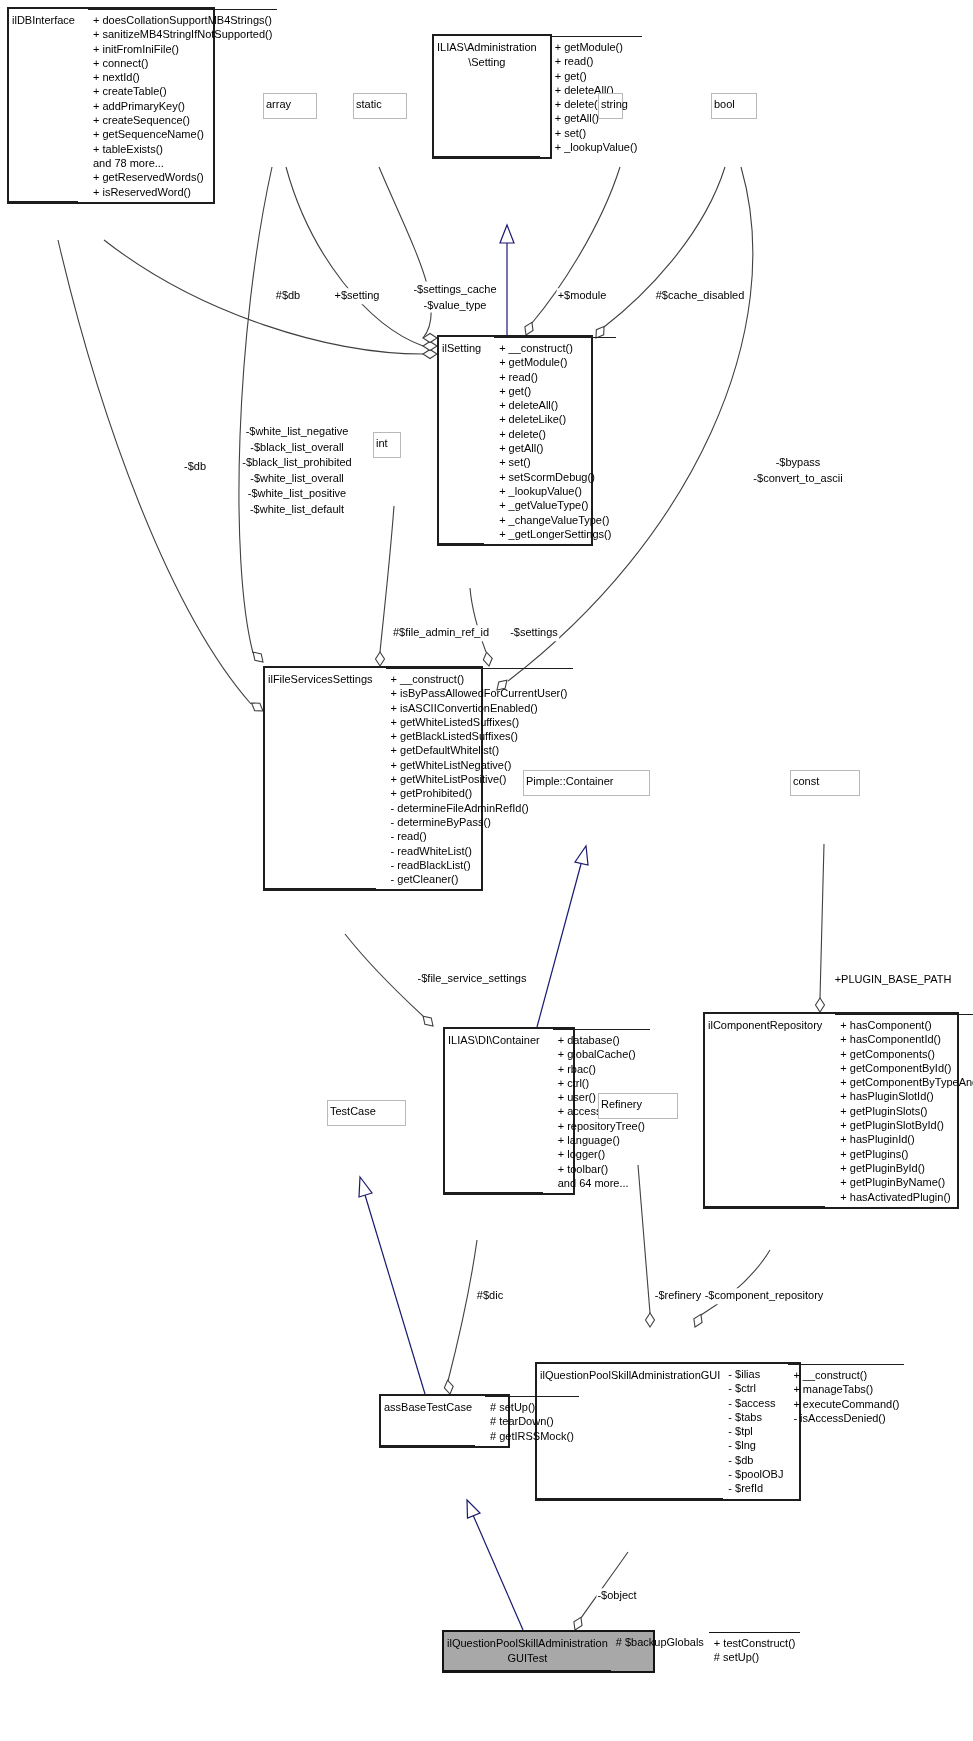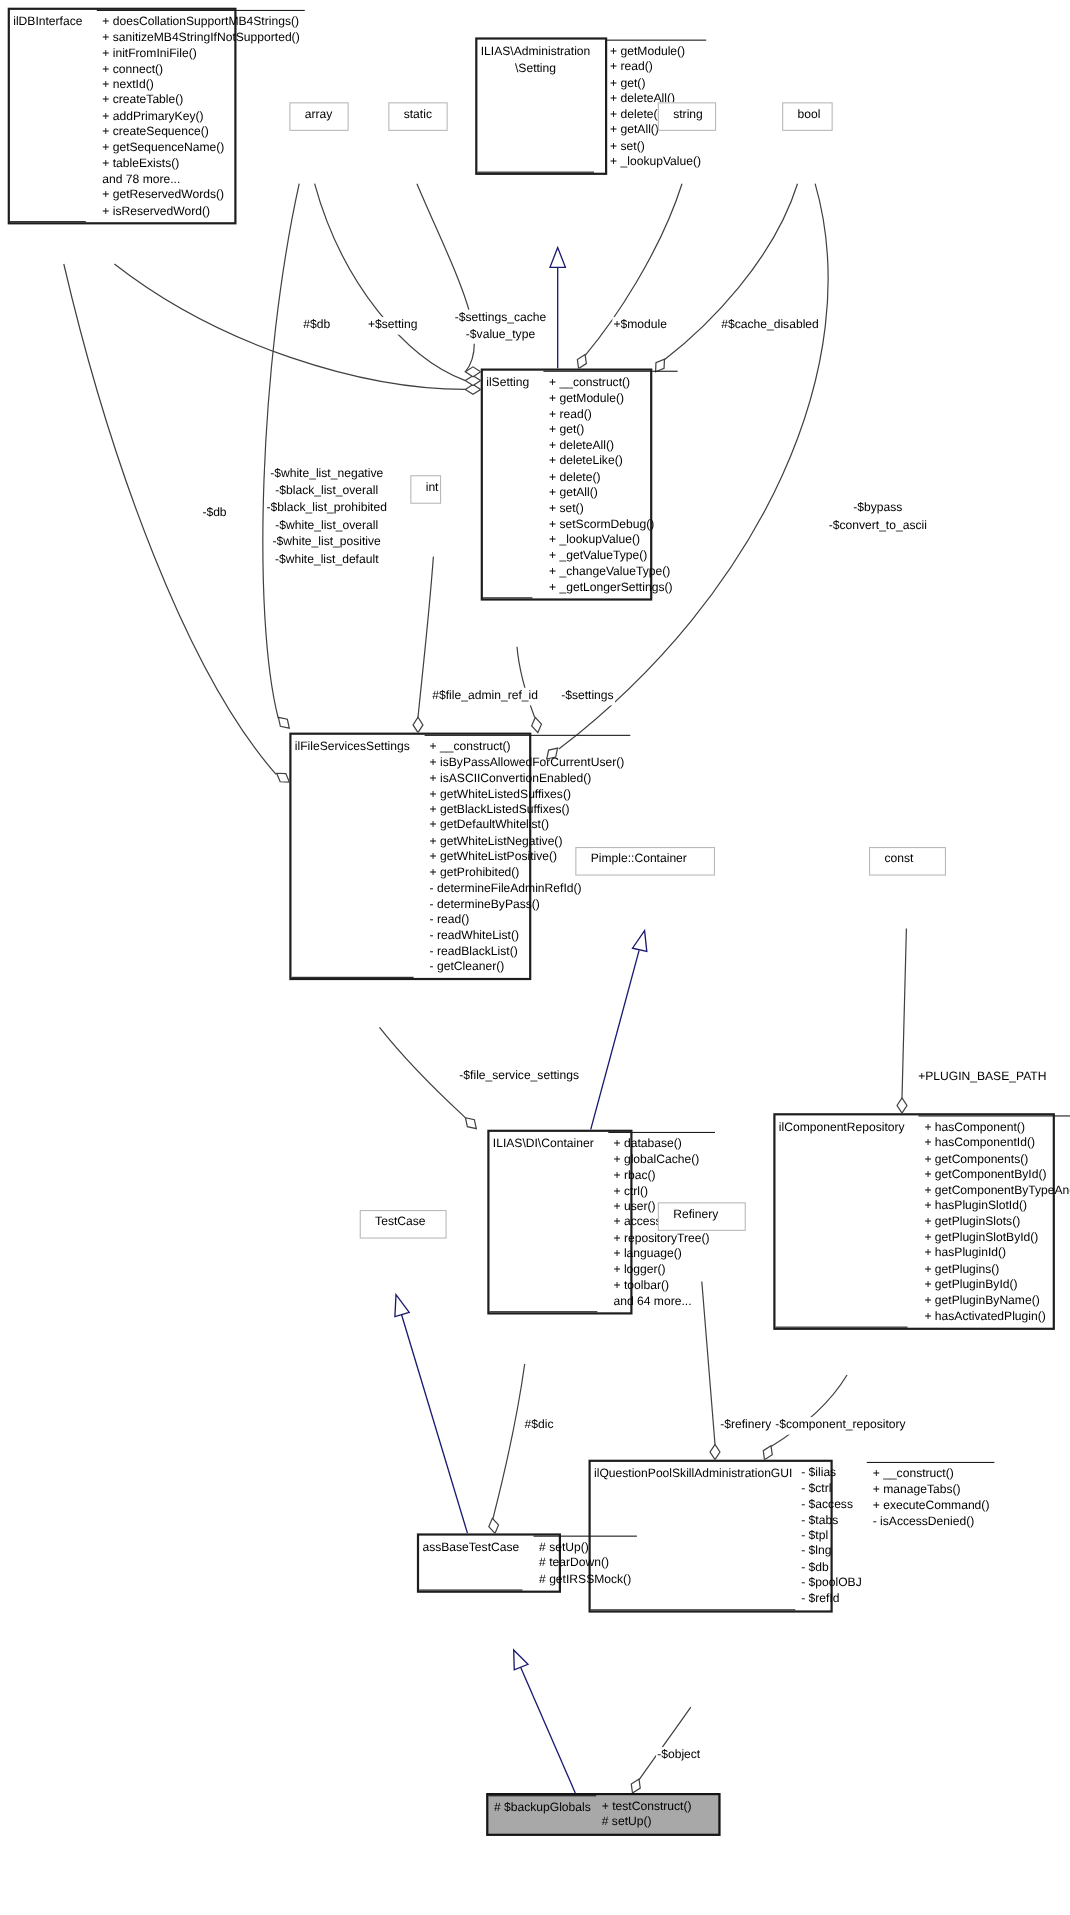--- a/index.html
+++ b/index.html
@@ -14,21 +14,21 @@
        font-size:11px;line-height:14.3px;box-sizing:border-box;}
   .cls.main{border:2px solid #1d1d1d;}
   .cls.main .t{border-bottom:1px solid #1d1d1d;}
   .cls.main .sec{border-top:1px solid #1d1d1d;}
   .cls.main .sec:nth-child(2){border-top:none;}
   .t{text-align:center;padding:4px 3px;white-space:pre-line;line-height:15px;}
   .sec{padding:3px 5px;}
   .sec.attrs{min-height:21px;}
   .sec.attrs.thin{min-height:12px;}
   .sec .m{white-space:nowrap;}
-  .cls.ext{border:1px solid #b9b9b9;padding-left:11px;}
+  .cls.ext{border:1px solid #b9b9b9;}
   .ext .t{height:17px;padding:3px 2px;}
   .ext .cell{height:23px;border-top:1px solid #b9b9b9;}
   .cls.focus{background:#a8a8a8;border:2px solid #141414;}
   .cls.focus .t{border-bottom:1px solid #141414;}
   .cls.focus .sec{border-top:1px solid #141414;}
   .cls.focus .sec:nth-child(2){border-top:none;}
   .cls.focus .sec.attrs{min-height:14px;}
   .lbl{position:absolute;transform:translate(-50%,-50%);font-size:11px;line-height:15.5px;
        white-space:pre-line;text-align:center;background:#fff;padding:0 1px;}
 </style>
@@ -163,21 +163,21 @@
     <div class="cell"></div>
     <div class="cell"></div>
   </div>
 
   <div class="cls ext" style="left:353px;top:93px;width:54px">
     <div class="t">static</div>
     <div class="cell"></div>
     <div class="cell"></div>
   </div>
 
-  <div class="cls ext" style="left:598px;top:93px;width:53px">
+  <div class="cls ext" style="left:598px;top:93px;width:25px">
     <div class="t">string</div>
     <div class="cell"></div>
     <div class="cell"></div>
   </div>
 
   <div class="cls ext" style="left:711px;top:93px;width:46px">
     <div class="t">bool</div>
     <div class="cell"></div>
     <div class="cell"></div>
   </div>
@@ -286,21 +286,21 @@
     <div class="cell"></div>
     <div class="cell"></div>
   </div>
 
   <div class="cls ext" style="left:598px;top:1093px;width:80px">
     <div class="t">Refinery</div>
     <div class="cell"></div>
     <div class="cell"></div>
   </div>
 
-  <div class="cls main" style="left:535px;top:1327px;width:222px">
+  <div class="cls main" style="left:535px;top:1362px;width:266px">
     <div class="t">ilQuestionPoolSkillAdministrationGUI</div>
     <div class="sec attrs">
         <div class="m">- $ilias</div>
         <div class="m">- $ctrl</div>
         <div class="m">- $access</div>
         <div class="m">- $tabs</div>
         <div class="m">- $tpl</div>
         <div class="m">- $lng</div>
         <div class="m">- $db</div>
         <div class="m">- $poolOBJ</div>
@@ -318,20 +318,22 @@
     <div class="t">assBaseTestCase</div>
     <div class="sec attrs"></div>
     <div class="sec methods">
         <div class="m"># setUp()</div>
         <div class="m"># tearDown()</div>
         <div class="m"># getIRSSMock()</div>
       </div>
   </div>
 
   <div class="cls focus" style="left:442px;top:1630px;width:213px">
+    <div class="t">ilQuestionPoolSkillAdministration
+GUITest</div>
     <div class="sec attrs">
         <div class="m"># $backupGlobals</div>
       </div>
     <div class="sec methods">
         <div class="m">+ testConstruct()</div>
         <div class="m"># setUp()</div>
       </div>
   </div>
 
   <div class="lbl" style="left:288px;top:296px">#$db</div>

